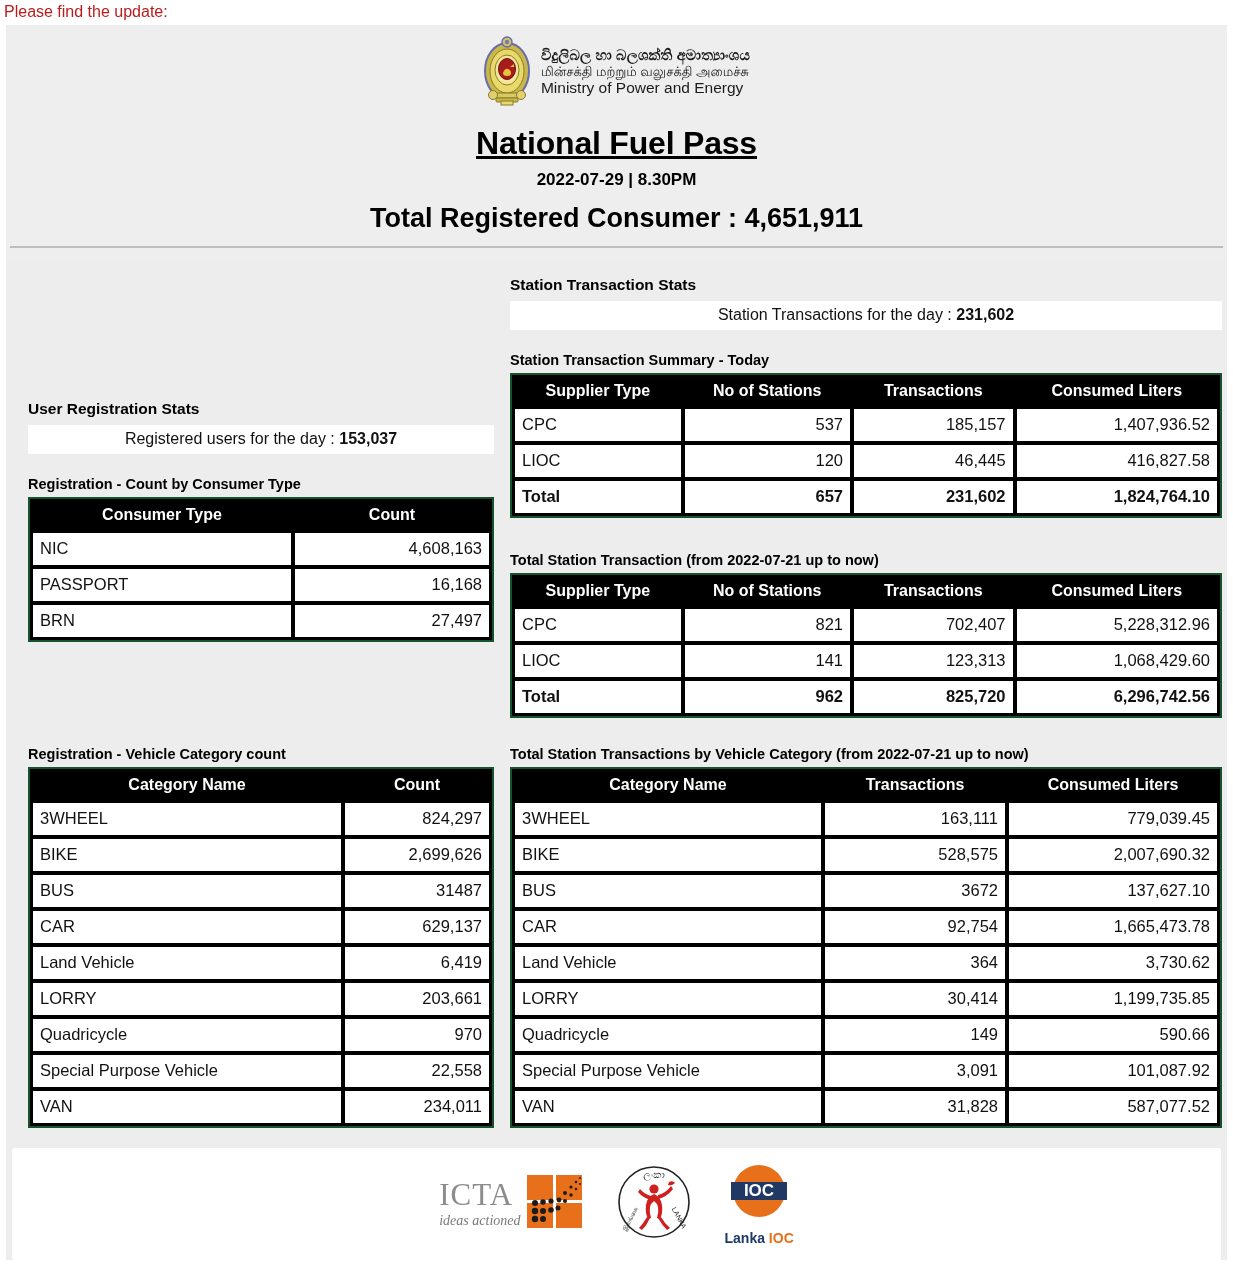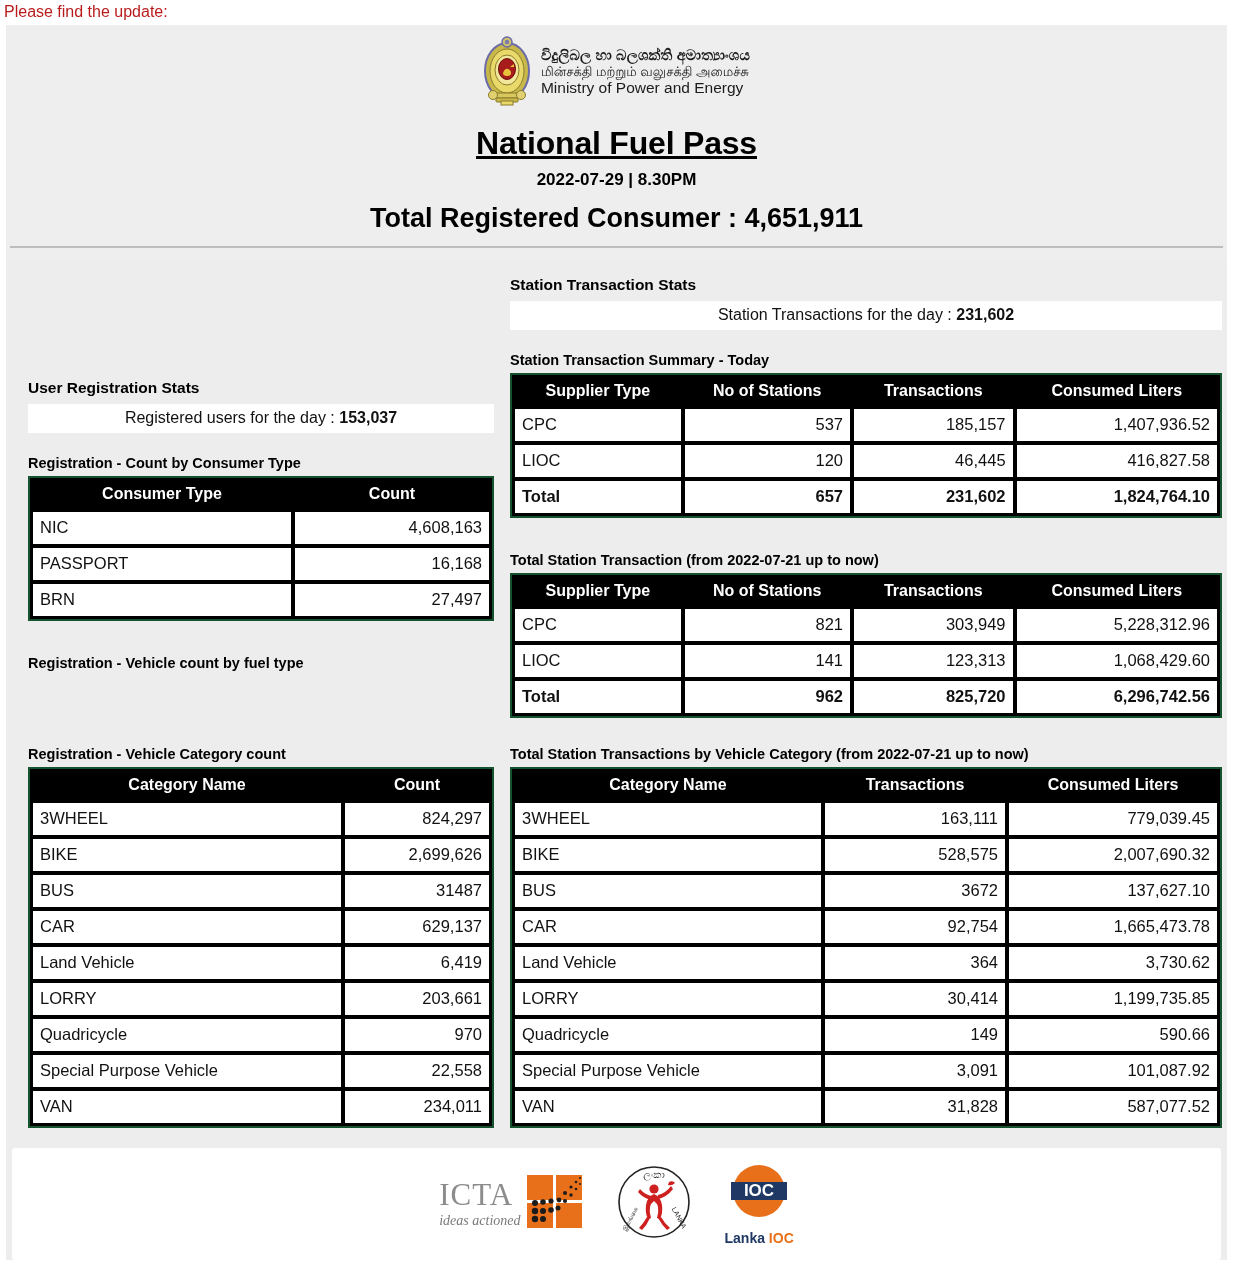--- a/index.html
+++ b/index.html
@@ -232,21 +232,20 @@
             </tr>
             <tr>
               <td>BRN</td>
               <td class="num">27,497</td>
             </tr>
           </tbody>
         </table>
 
         <div class="spacer-lg"></div>
 
-        <div class="tbl-head">Registration - Vehicle count by fuel type</div>
 
         <div style="height:70px"></div>
 
         <div class="tbl-head">Registration - Vehicle Category count</div>
         <table class="grid">
           <colgroup>
               <col style="width:68%">
               <col style="width:32%">
             </colgroup>
           <thead>
@@ -358,21 +357,21 @@
             <th>Supplier Type</th>
             <th>No of Stations</th>
             <th>Transactions</th>
             <th>Consumed Liters</th>
           </tr>
             </thead>
           <tbody>
             <tr>
               <td>CPC</td>
               <td class="num">821</td>
-              <td class="num">303,949</td>
+              <td class="num">702,407</td>
               <td class="num">5,228,312.96</td>
             </tr>
             <tr>
               <td>LIOC</td>
               <td class="num">141</td>
               <td class="num">123,313</td>
               <td class="num">1,068,429.60</td>
             </tr>
             <tr class="total">
               <td>Total</td>

